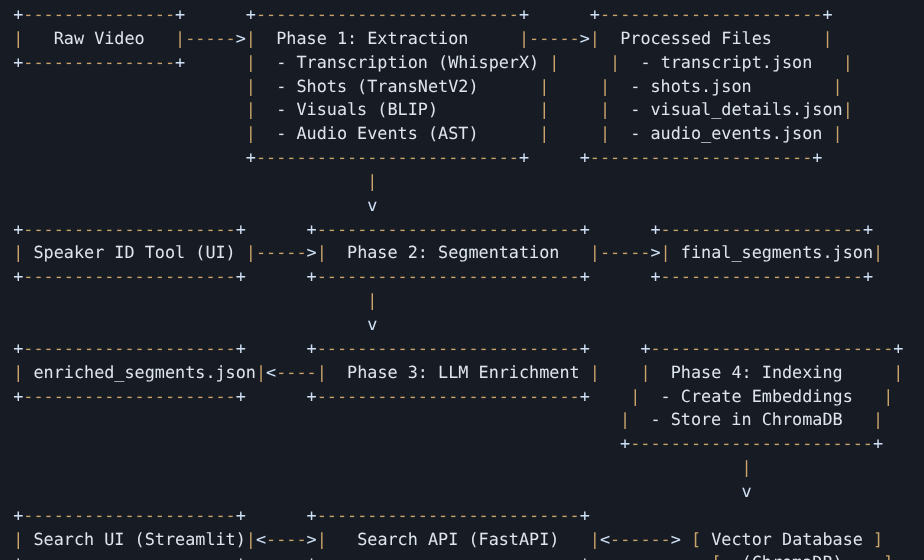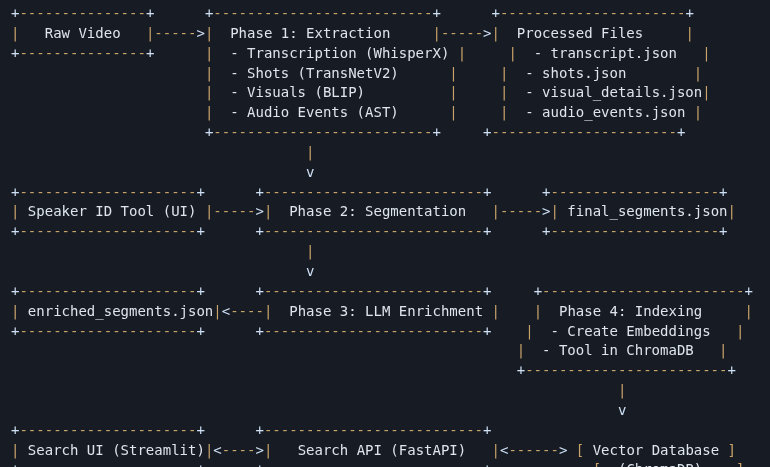--- a/index.html
+++ b/index.html
@@ -58,21 +58,21 @@
                                    <span class="rule" style="color: rgb(201, 163, 106);">|</span>
                                    <span class="arw" style="color: rgb(207, 224, 245);">v</span>
 <span class="corner" style="color: rgb(207, 224, 245);">+</span><span class="rule" style="color: rgb(201, 163, 106);">---------------------</span><span class="corner" style="color: rgb(207, 224, 245);">+</span>      <span class="corner" style="color: rgb(207, 224, 245);">+</span><span class="rule" style="color: rgb(201, 163, 106);">--------------------------</span><span class="corner" style="color: rgb(207, 224, 245);">+</span>      <span class="corner" style="color: rgb(207, 224, 245);">+</span><span class="rule" style="color: rgb(201, 163, 106);">--------------------</span><span class="corner" style="color: rgb(207, 224, 245);">+</span>
 <span class="rule" style="color: rgb(201, 163, 106);">|</span><span class="txt" style="color: rgb(223, 229, 236);"> Speaker ID Tool (UI) </span><span class="rule" style="color: rgb(201, 163, 106);">|-----</span><span class="arw" style="color: rgb(207, 224, 245);">&gt;</span><span class="rule" style="color: rgb(201, 163, 106);">|</span><span class="txt" style="color: rgb(223, 229, 236);">  Phase 2: Segmentation   </span><span class="rule" style="color: rgb(201, 163, 106);">|-----</span><span class="arw" style="color: rgb(207, 224, 245);">&gt;</span><span class="rule" style="color: rgb(201, 163, 106);">|</span><span class="txt" style="color: rgb(223, 229, 236);"> final_segments.json</span><span class="rule" style="color: rgb(201, 163, 106);">|</span>
 <span class="corner" style="color: rgb(207, 224, 245);">+</span><span class="rule" style="color: rgb(201, 163, 106);">---------------------</span><span class="corner" style="color: rgb(207, 224, 245);">+</span>      <span class="corner" style="color: rgb(207, 224, 245);">+</span><span class="rule" style="color: rgb(201, 163, 106);">--------------------------</span><span class="corner" style="color: rgb(207, 224, 245);">+</span>      <span class="corner" style="color: rgb(207, 224, 245);">+</span><span class="rule" style="color: rgb(201, 163, 106);">--------------------</span><span class="corner" style="color: rgb(207, 224, 245);">+</span>
                                    <span class="rule" style="color: rgb(201, 163, 106);">|</span>
                                    <span class="arw" style="color: rgb(207, 224, 245);">v</span>
 <span class="corner" style="color: rgb(207, 224, 245);">+</span><span class="rule" style="color: rgb(201, 163, 106);">---------------------</span><span class="corner" style="color: rgb(207, 224, 245);">+</span>      <span class="corner" style="color: rgb(207, 224, 245);">+</span><span class="rule" style="color: rgb(201, 163, 106);">--------------------------</span><span class="corner" style="color: rgb(207, 224, 245);">+</span>     <span class="corner" style="color: rgb(207, 224, 245);">+</span><span class="rule" style="color: rgb(201, 163, 106);">------------------------</span><span class="corner" style="color: rgb(207, 224, 245);">+</span>
 <span class="rule" style="color: rgb(201, 163, 106);">|</span><span class="txt" style="color: rgb(223, 229, 236);"> enriched_segments.json</span><span class="rule" style="color: rgb(201, 163, 106);">|</span><span class="arw" style="color: rgb(207, 224, 245);">&lt;</span><span class="rule" style="color: rgb(201, 163, 106);">----|</span><span class="txt" style="color: rgb(223, 229, 236);">  Phase 3: LLM Enrichment </span><span class="rule" style="color: rgb(201, 163, 106);">|</span>    <span class="rule" style="color: rgb(201, 163, 106);">|</span><span class="txt" style="color: rgb(223, 229, 236);">  Phase 4: Indexing     </span><span class="rule" style="color: rgb(201, 163, 106);">|</span>
 <span class="corner" style="color: rgb(207, 224, 245);">+</span><span class="rule" style="color: rgb(201, 163, 106);">---------------------</span><span class="corner" style="color: rgb(207, 224, 245);">+</span>      <span class="corner" style="color: rgb(207, 224, 245);">+</span><span class="rule" style="color: rgb(201, 163, 106);">--------------------------</span><span class="corner" style="color: rgb(207, 224, 245);">+</span>    <span class="rule" style="color: rgb(201, 163, 106);">|</span><span class="txt" style="color: rgb(223, 229, 236);">  - Create Embeddings   </span><span class="rule" style="color: rgb(201, 163, 106);">|</span>
-                                                            <span class="rule" style="color: rgb(201, 163, 106);">|</span><span class="txt" style="color: rgb(223, 229, 236);">  - Tool in ChromaDB   </span><span class="rule" style="color: rgb(201, 163, 106);">|</span>
+                                                            <span class="rule" style="color: rgb(201, 163, 106);">|</span><span class="txt" style="color: rgb(223, 229, 236);">  - Store in ChromaDB   </span><span class="rule" style="color: rgb(201, 163, 106);">|</span>
                                                             <span class="corner" style="color: rgb(207, 224, 245);">+</span><span class="rule" style="color: rgb(201, 163, 106);">------------------------</span><span class="corner" style="color: rgb(207, 224, 245);">+</span>
                                                                         <span class="rule" style="color: rgb(201, 163, 106);">|</span>
                                                                         <span class="arw" style="color: rgb(207, 224, 245);">v</span>
 <span class="corner" style="color: rgb(207, 224, 245);">+</span><span class="rule" style="color: rgb(201, 163, 106);">---------------------</span><span class="corner" style="color: rgb(207, 224, 245);">+</span>      <span class="corner" style="color: rgb(207, 224, 245);">+</span><span class="rule" style="color: rgb(201, 163, 106);">--------------------------</span><span class="corner" style="color: rgb(207, 224, 245);">+</span>
 <span class="rule" style="color: rgb(201, 163, 106);">|</span><span class="txt" style="color: rgb(223, 229, 236);"> Search UI (Streamlit)</span><span class="rule" style="color: rgb(201, 163, 106);">|</span><span class="arw" style="color: rgb(207, 224, 245);">&lt;</span><span class="rule" style="color: rgb(201, 163, 106);">----</span><span class="arw" style="color: rgb(207, 224, 245);">&gt;</span><span class="rule" style="color: rgb(201, 163, 106);">|</span><span class="txt" style="color: rgb(223, 229, 236);">   Search API (FastAPI)   </span><span class="rule" style="color: rgb(201, 163, 106);">|</span><span class="arw" style="color: rgb(207, 224, 245);">&lt;</span><span class="rule" style="color: rgb(201, 163, 106);">------</span><span class="arw" style="color: rgb(207, 224, 245);">&gt;</span><span class="brk" style="color: rgb(201, 163, 106);"> [</span><span class="txt" style="color: rgb(223, 229, 236);"> Vector Database </span><span class="brk" style="color: rgb(201, 163, 106);">]</span>
 <span class="corner" style="color: rgb(207, 224, 245);">+</span><span class="rule" style="color: rgb(201, 163, 106);">---------------------</span><span class="corner" style="color: rgb(207, 224, 245);">+</span>      <span class="corner" style="color: rgb(207, 224, 245);">+</span><span class="rule" style="color: rgb(201, 163, 106);">--------------------------</span><span class="corner" style="color: rgb(207, 224, 245);">+</span>            <span class="brk" style="color: rgb(201, 163, 106);">[</span><span class="txt" style="color: rgb(223, 229, 236);">  (ChromaDB)    </span><span class="brk" style="color: rgb(201, 163, 106);">]</span></pre>
 
 </div>
 
 </body></html>

